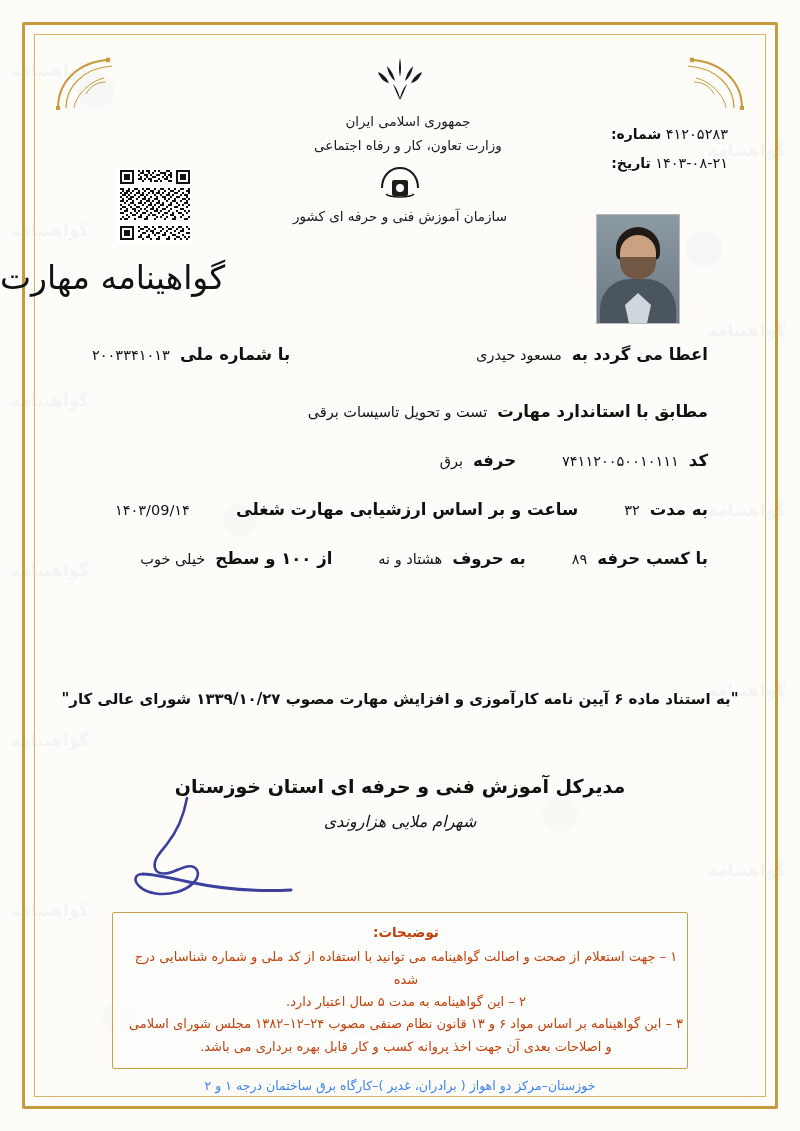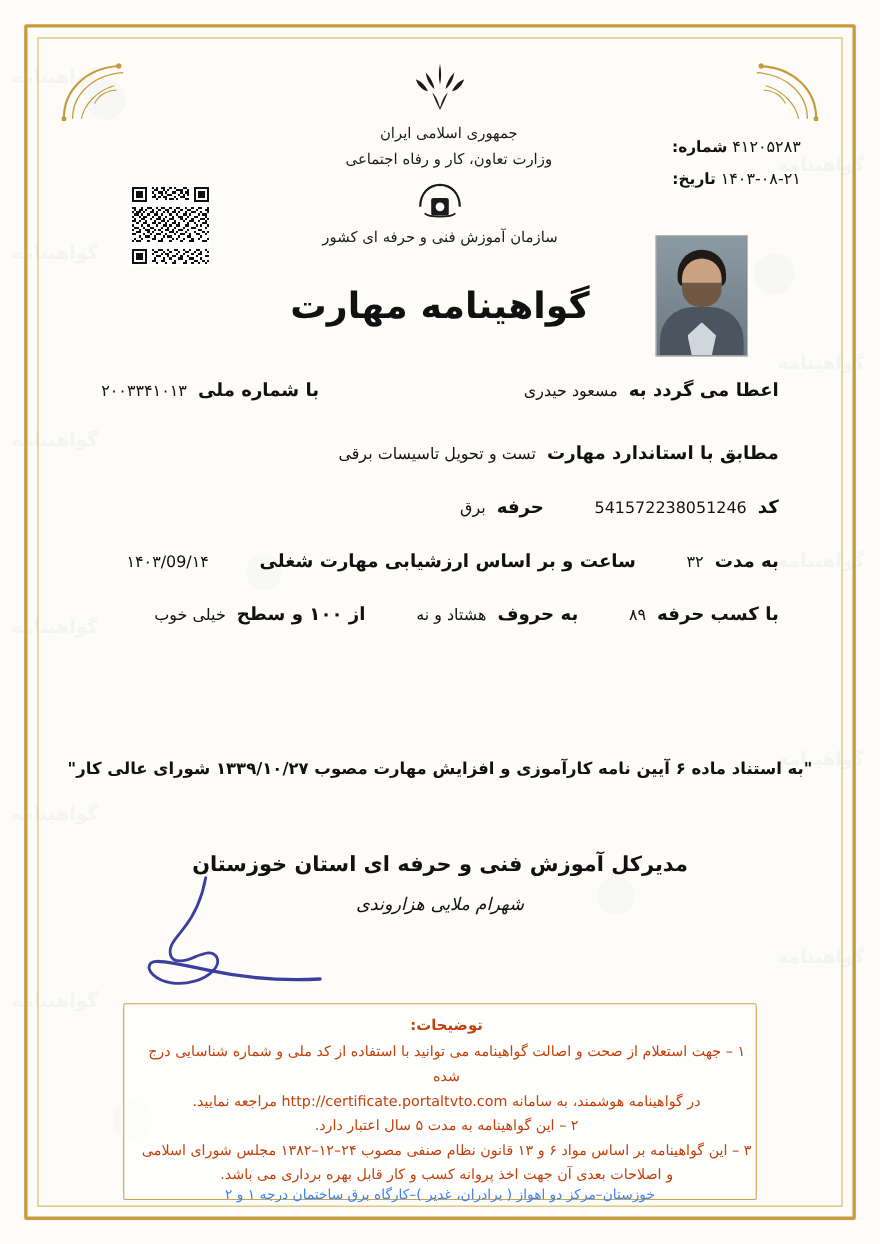--- a/index.html
+++ b/index.html
@@ -201,23 +201,23 @@
     height: 74px;
     background: #fff;
   }
   .qr svg { display: block; }
 
   
   .main-title {
     position: absolute;
     left: 0; right: 0;
     top: 258px;
-    text-align: center;
+    text-align: left;
     font-size: 33px;
-    font-weight: bold;
+    font-weight: normal;
     color: #111;
     letter-spacing: 0px;
   }
 
   
   .fields {
     position: absolute;
     left: 92px;
     right: 92px;
     top: 345px;
@@ -683,21 +683,21 @@
         <span class="val">۲۰۰۳۳۴۱۰۱۳</span>
       </div>
 
       <div class="row" style="margin-top:38px;">
         <span class="lbl-b">مطابق با استاندارد مهارت</span>
         <span class="val">تست و تحویل تاسیسات برقی</span>
       </div>
 
       <div class="row" style="margin-top:30px;">
         <span class="lbl-b">کد</span>
-        <span class="val">541572238051246</span>
+        <span class="val">۷۴۱۱۲۰۰۵۰۰۱۰۱۱۱</span>
         <span class="grow-sm"></span>
         <span class="lbl-b">حرفه</span>
         <span class="val">برق</span>
       </div>
 
       <div class="row" style="margin-top:30px;">
         <span class="lbl-b">به مدت</span>
         <span class="val">۳۲</span>
         <span class="grow-sm"></span>
         <span class="lbl-b">ساعت و بر اساس ارزشیابی مهارت شغلی</span>
@@ -726,21 +726,20 @@
       <svg width="200" height="130" viewBox="0 0 200 130" fill="none" stroke="#3b3f9e" stroke-width="2.6" stroke-linecap="round">
         <path d="M62 8 C58 30 50 44 42 54 C34 64 28 70 30 78 C32 86 44 84 52 80"></path>
         <path d="M52 80 C62 76 68 74 72 80 C76 88 66 98 52 102 C38 106 22 104 14 96 C8 90 10 84 18 84"></path>
         <path d="M18 84 C28 84 46 88 64 92 C92 98 130 102 166 100" stroke-width="3"></path>
       </svg>
     </div>
 
     <div class="notes">
       <div class="head">توضیحات:</div>
       <span class="line">۱ – جهت استعلام از صحت و اصالت گواهینامه می توانید با استفاده از کد ملی و شماره شناسایی درج شده</span>
-      <span class="line">در گواهینامه هوشمند، به سامانه http://certificate.portaltvto.com مراجعه نمایید.</span>
       <span class="line">۲ – این گواهینامه به مدت ۵ سال اعتبار دارد.</span>
       <span class="line">۳ – این گواهینامه بر اساس مواد ۶ و ۱۳ قانون نظام صنفی مصوب ۲۴–۱۲–۱۳۸۲ مجلس شورای اسلامی</span>
       <span class="line">و اصلاحات بعدی آن جهت اخذ پروانه کسب و کار قابل بهره برداری می باشد.</span>
     </div>
 
     <div class="footer-line">خوزستان–مرکز دو اهواز ( برادران، غدیر )–کارگاه برق ساختمان درجه ۱ و ۲</div>
 
   </div>
 </div>
 

